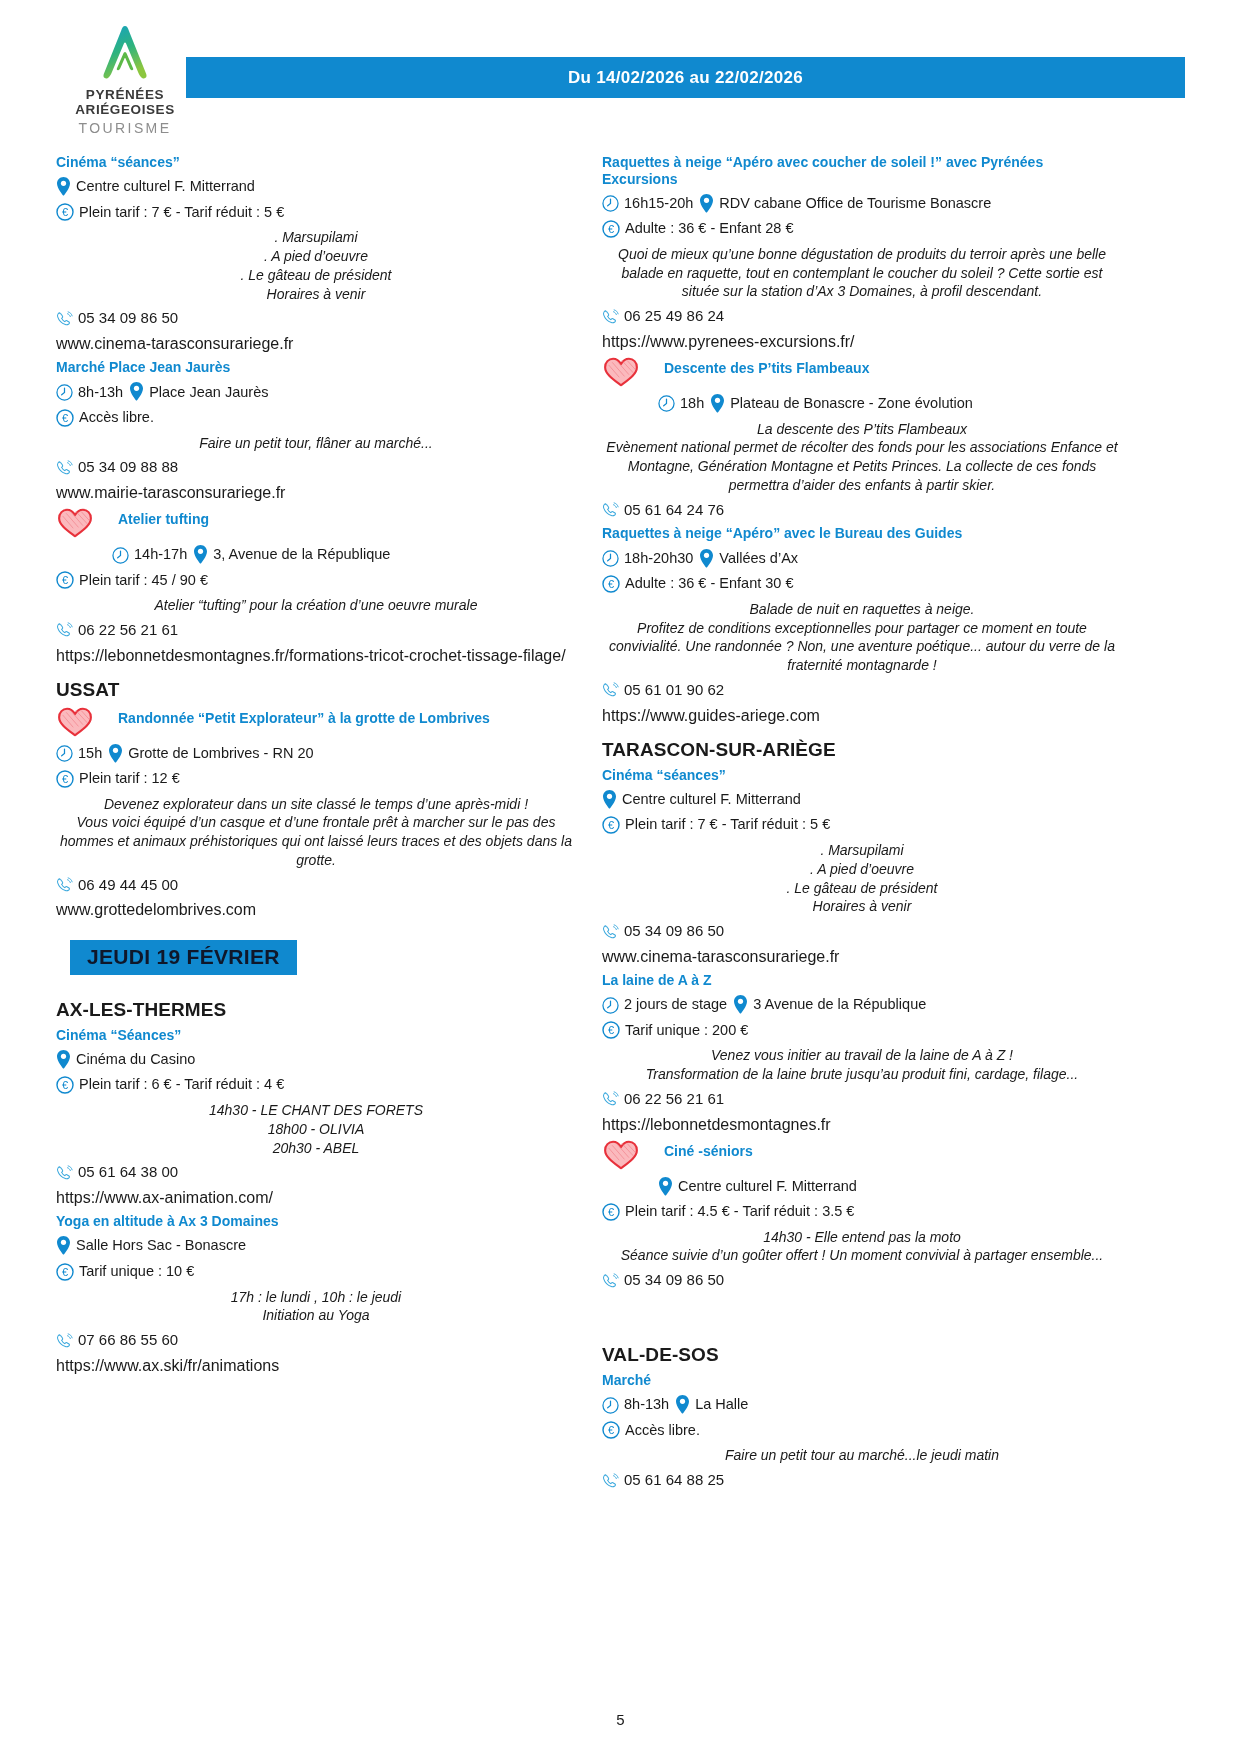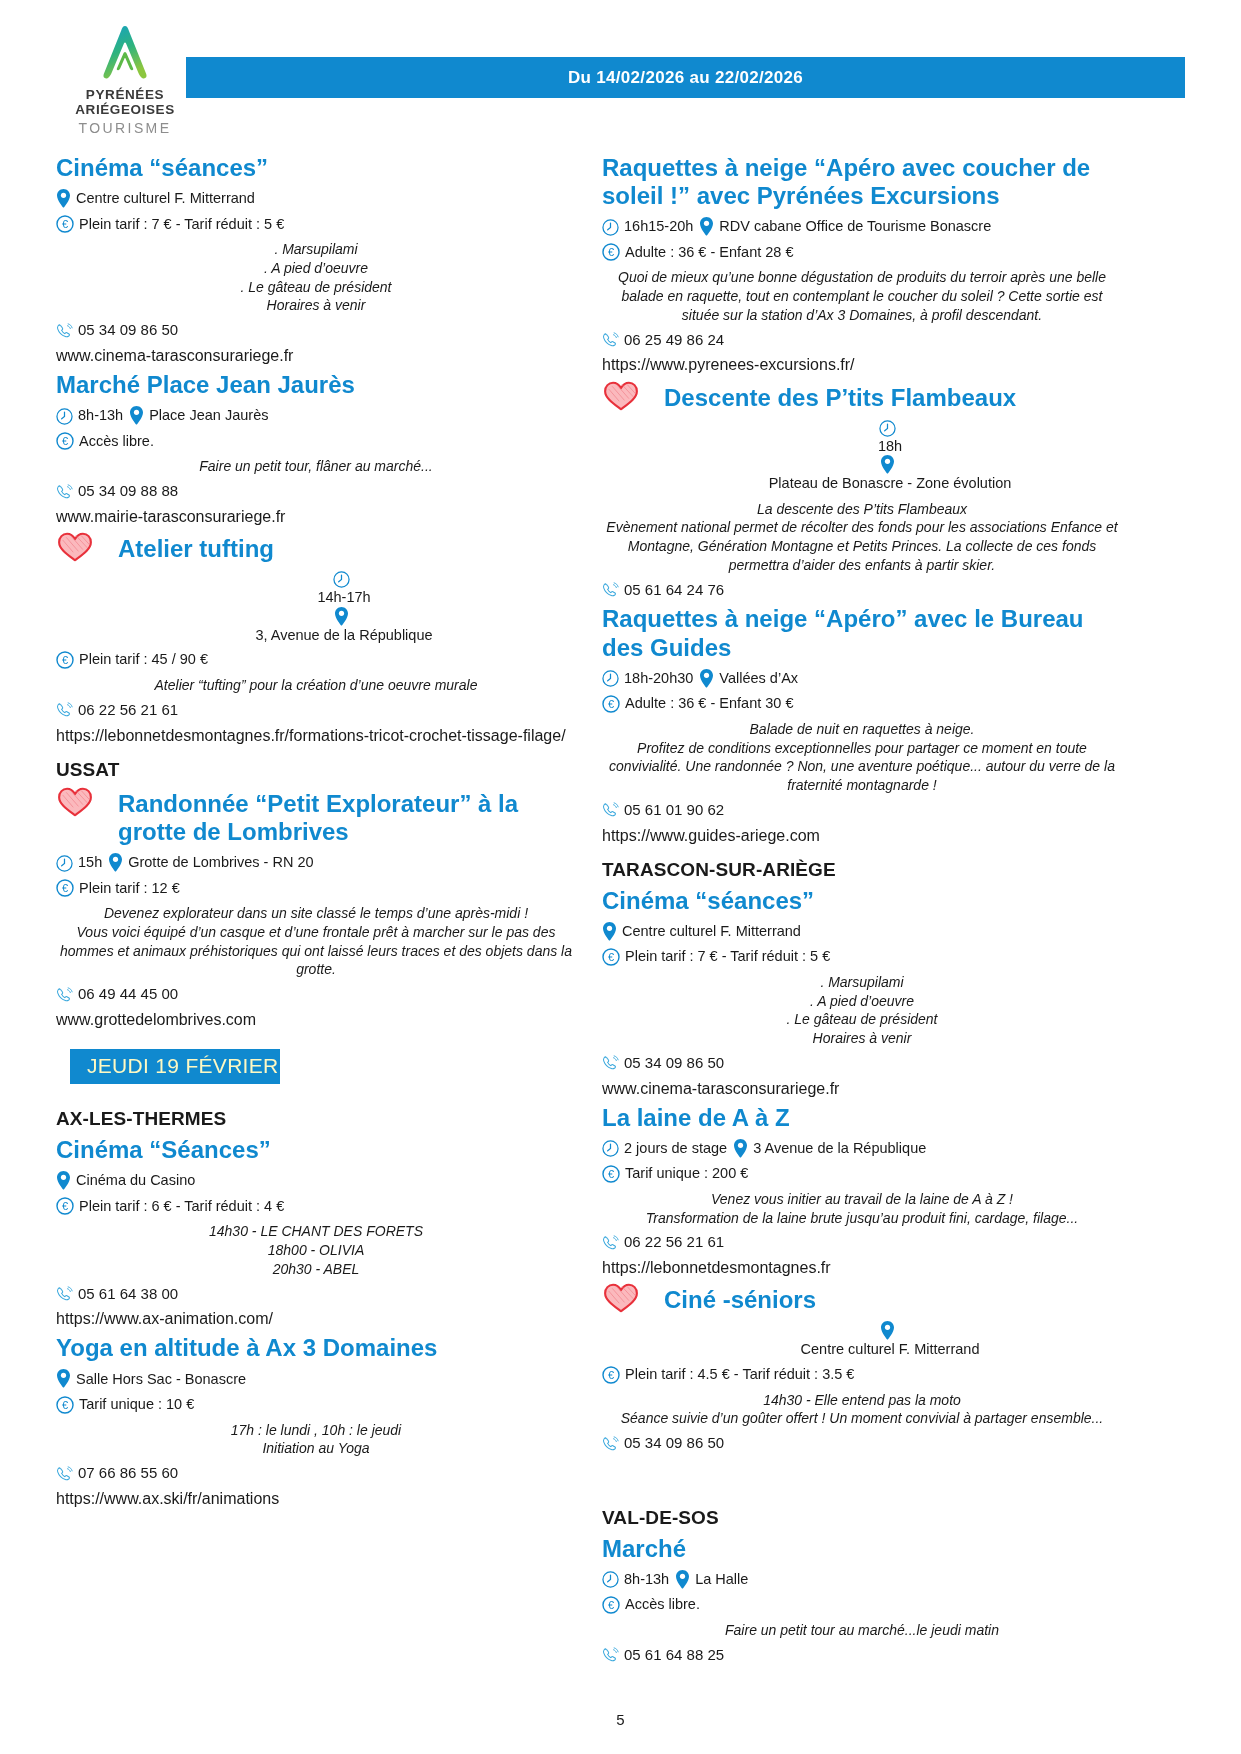--- a/index.html
+++ b/index.html
@@ -78,34 +78,34 @@
   
   .city {
     font-size: 19px;
     font-weight: 700;
     color: #1a1a1a;
     letter-spacing: .1px;
     margin: 14px 0 4px 0;
   }
   .evt { margin-bottom: 2px; }
   .evt-title {
-    font-size: 24px;
+    font-size: 14px;
     font-weight: 700;
     color: #1089cf;
     line-height: 1.18;
     margin: 6px 0 3px 0;
   }
   .evt-title.with-heart {
     display: flex;
     align-items: flex-start;
     gap: 24px;
   }
   .evt-title.with-heart .ttxt { padding-top: 3px; }
   .heart { flex: 0 0 auto; width: 38px; height: 30px; margin-top: 0px; }
-  .indent-2 { padding-left: 56px; flex-direction: column; }
+  .indent-2 { padding-left: 56px; }
 
   .line {
     display: flex;
     align-items: center;
     flex-wrap: wrap;
     font-size: 14.5px;
     color: #1a1a1a;
     margin: 6px 0;
     line-height: 1.25;
   }
@@ -125,25 +125,25 @@
     color: #1a1a1a;
     margin: 3px 0 4px 0;
     line-height: 1.2;
   }
   .tel { font-size: 15px; }
 
   
   .daybar {
     display: inline-block;
     background: #1089cf;
-    color: #fef9c3;
+    color: #0f172a;
     font-size: 21px;
-    font-weight: 400;
+    font-weight: 700;
     letter-spacing: .3px;
-    padding: 5px 1px 6px 17px;
+    padding: 5px 17px 6px 17px;
     margin: 16px 0 10px 14px;
   }
 
   .spacer-lg { height: 34px; }
 
   
   .pagenum {
     position: absolute;
     bottom: 26px;
     left: 0;

